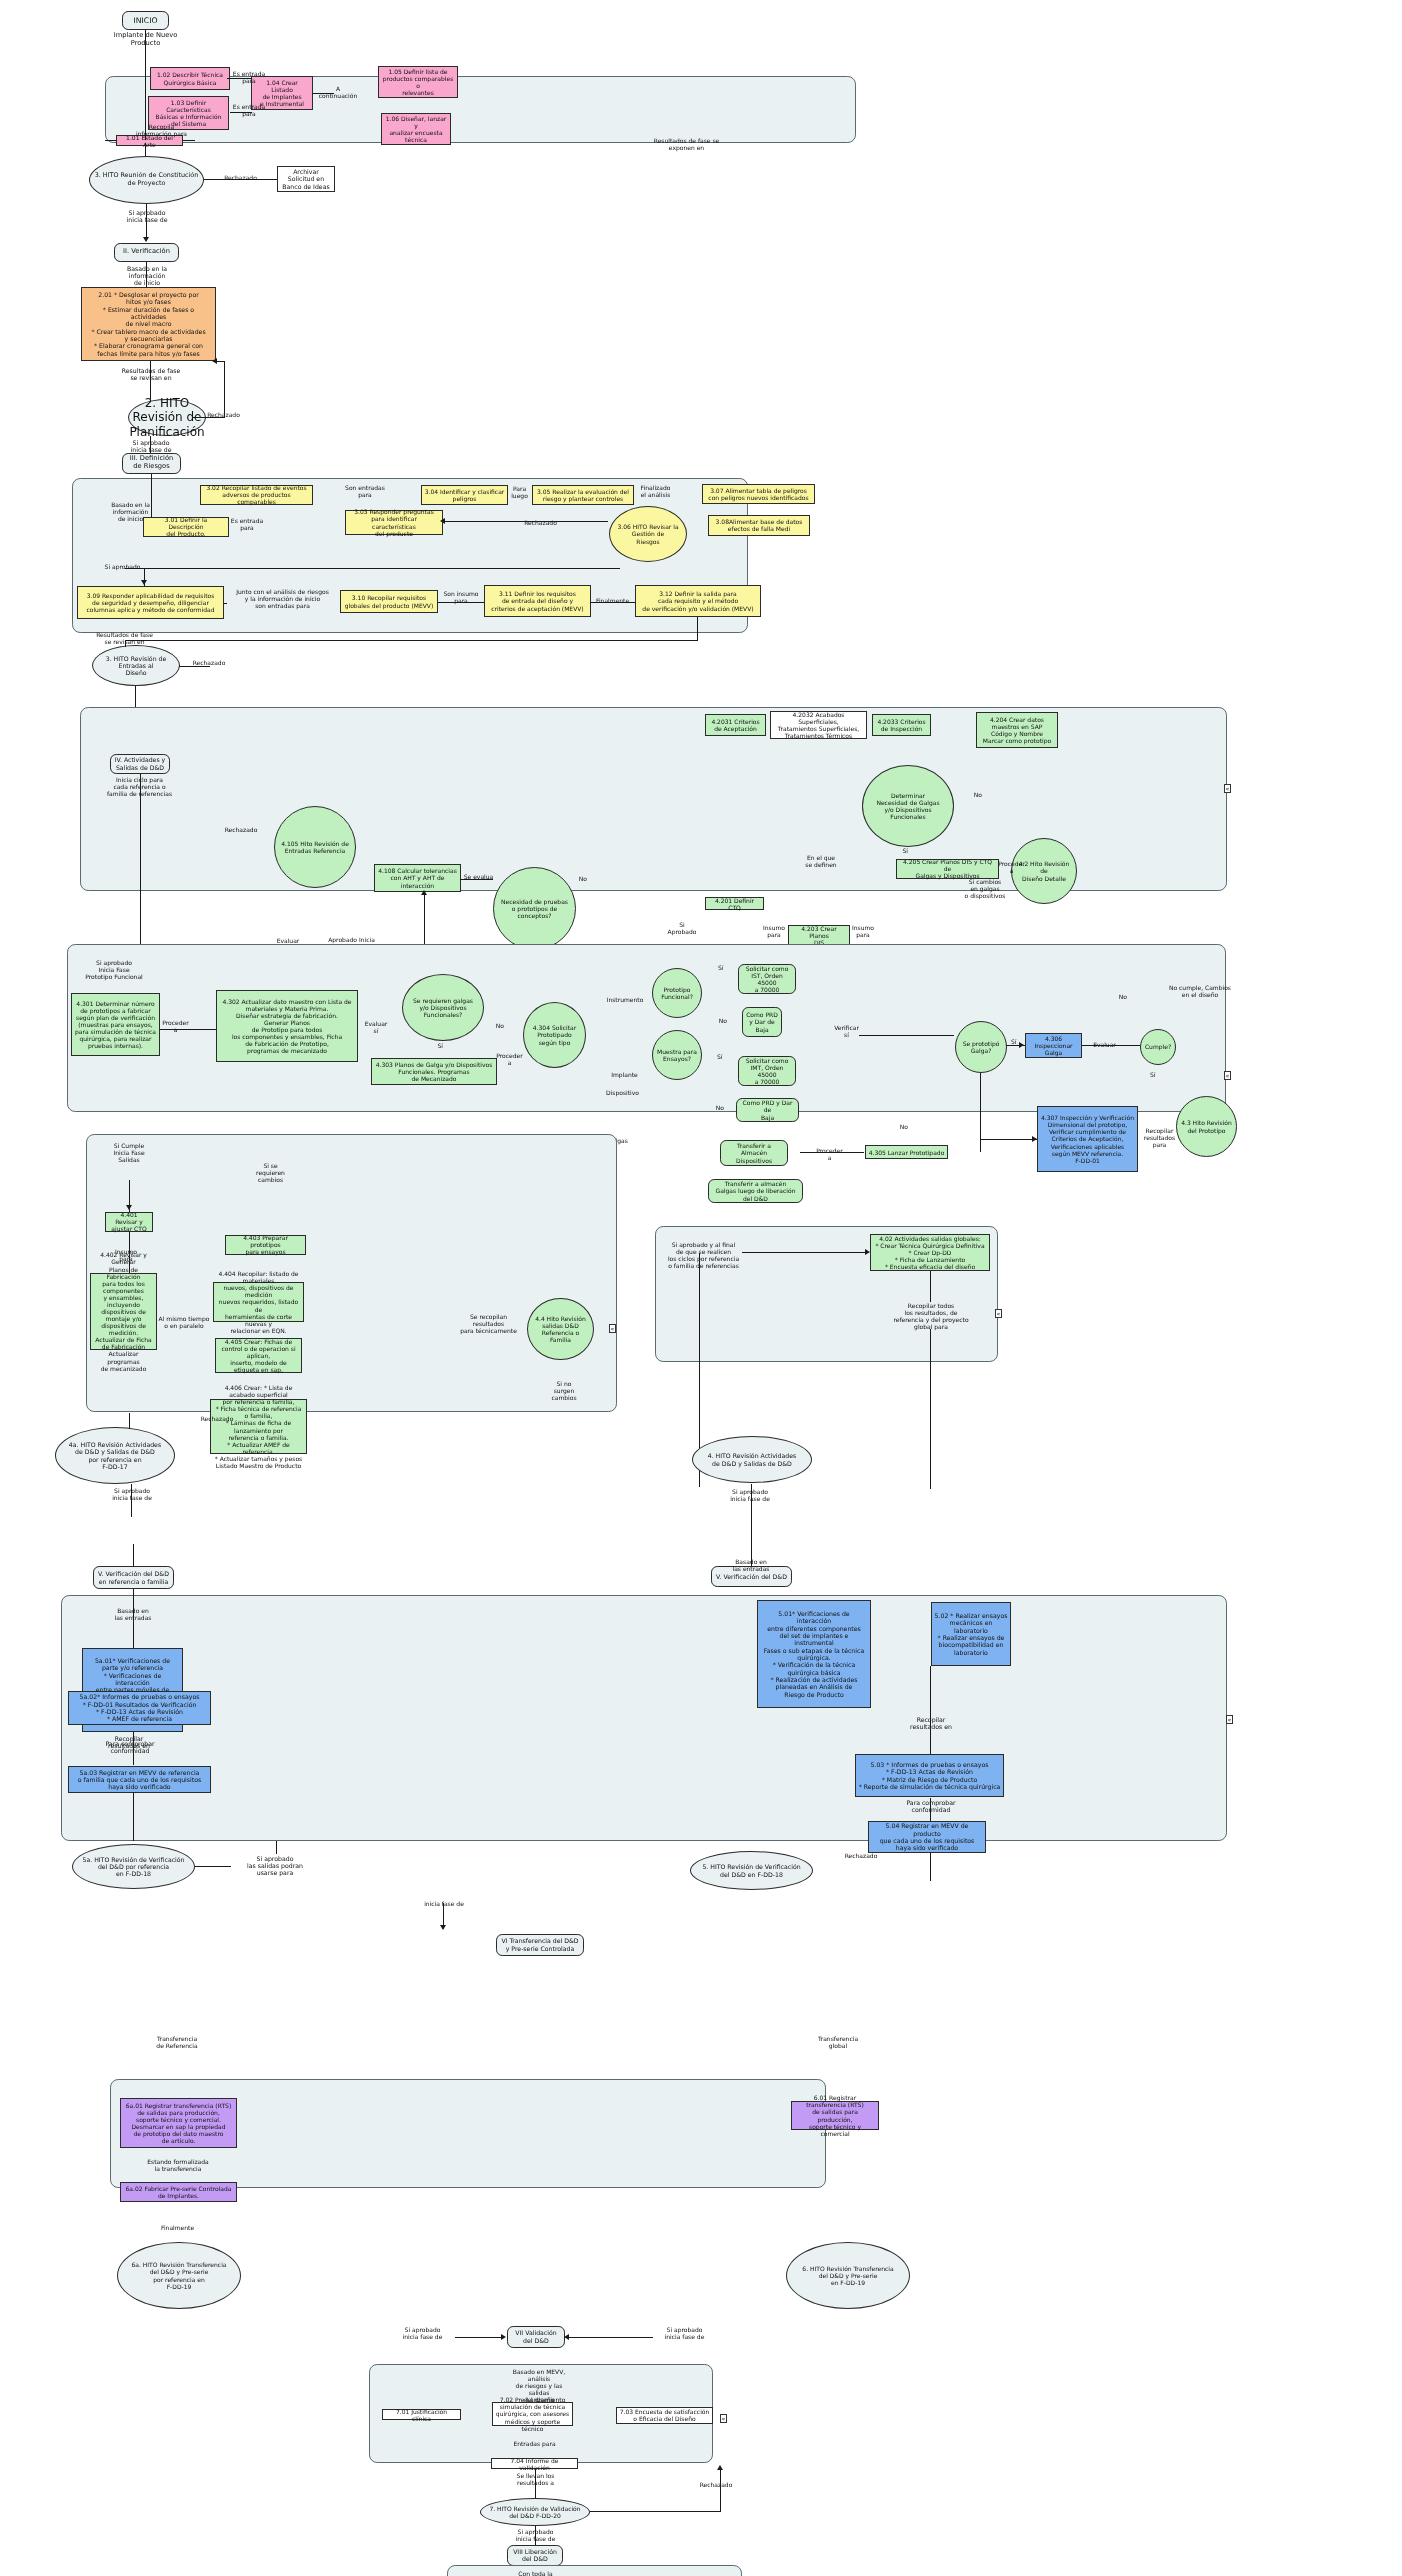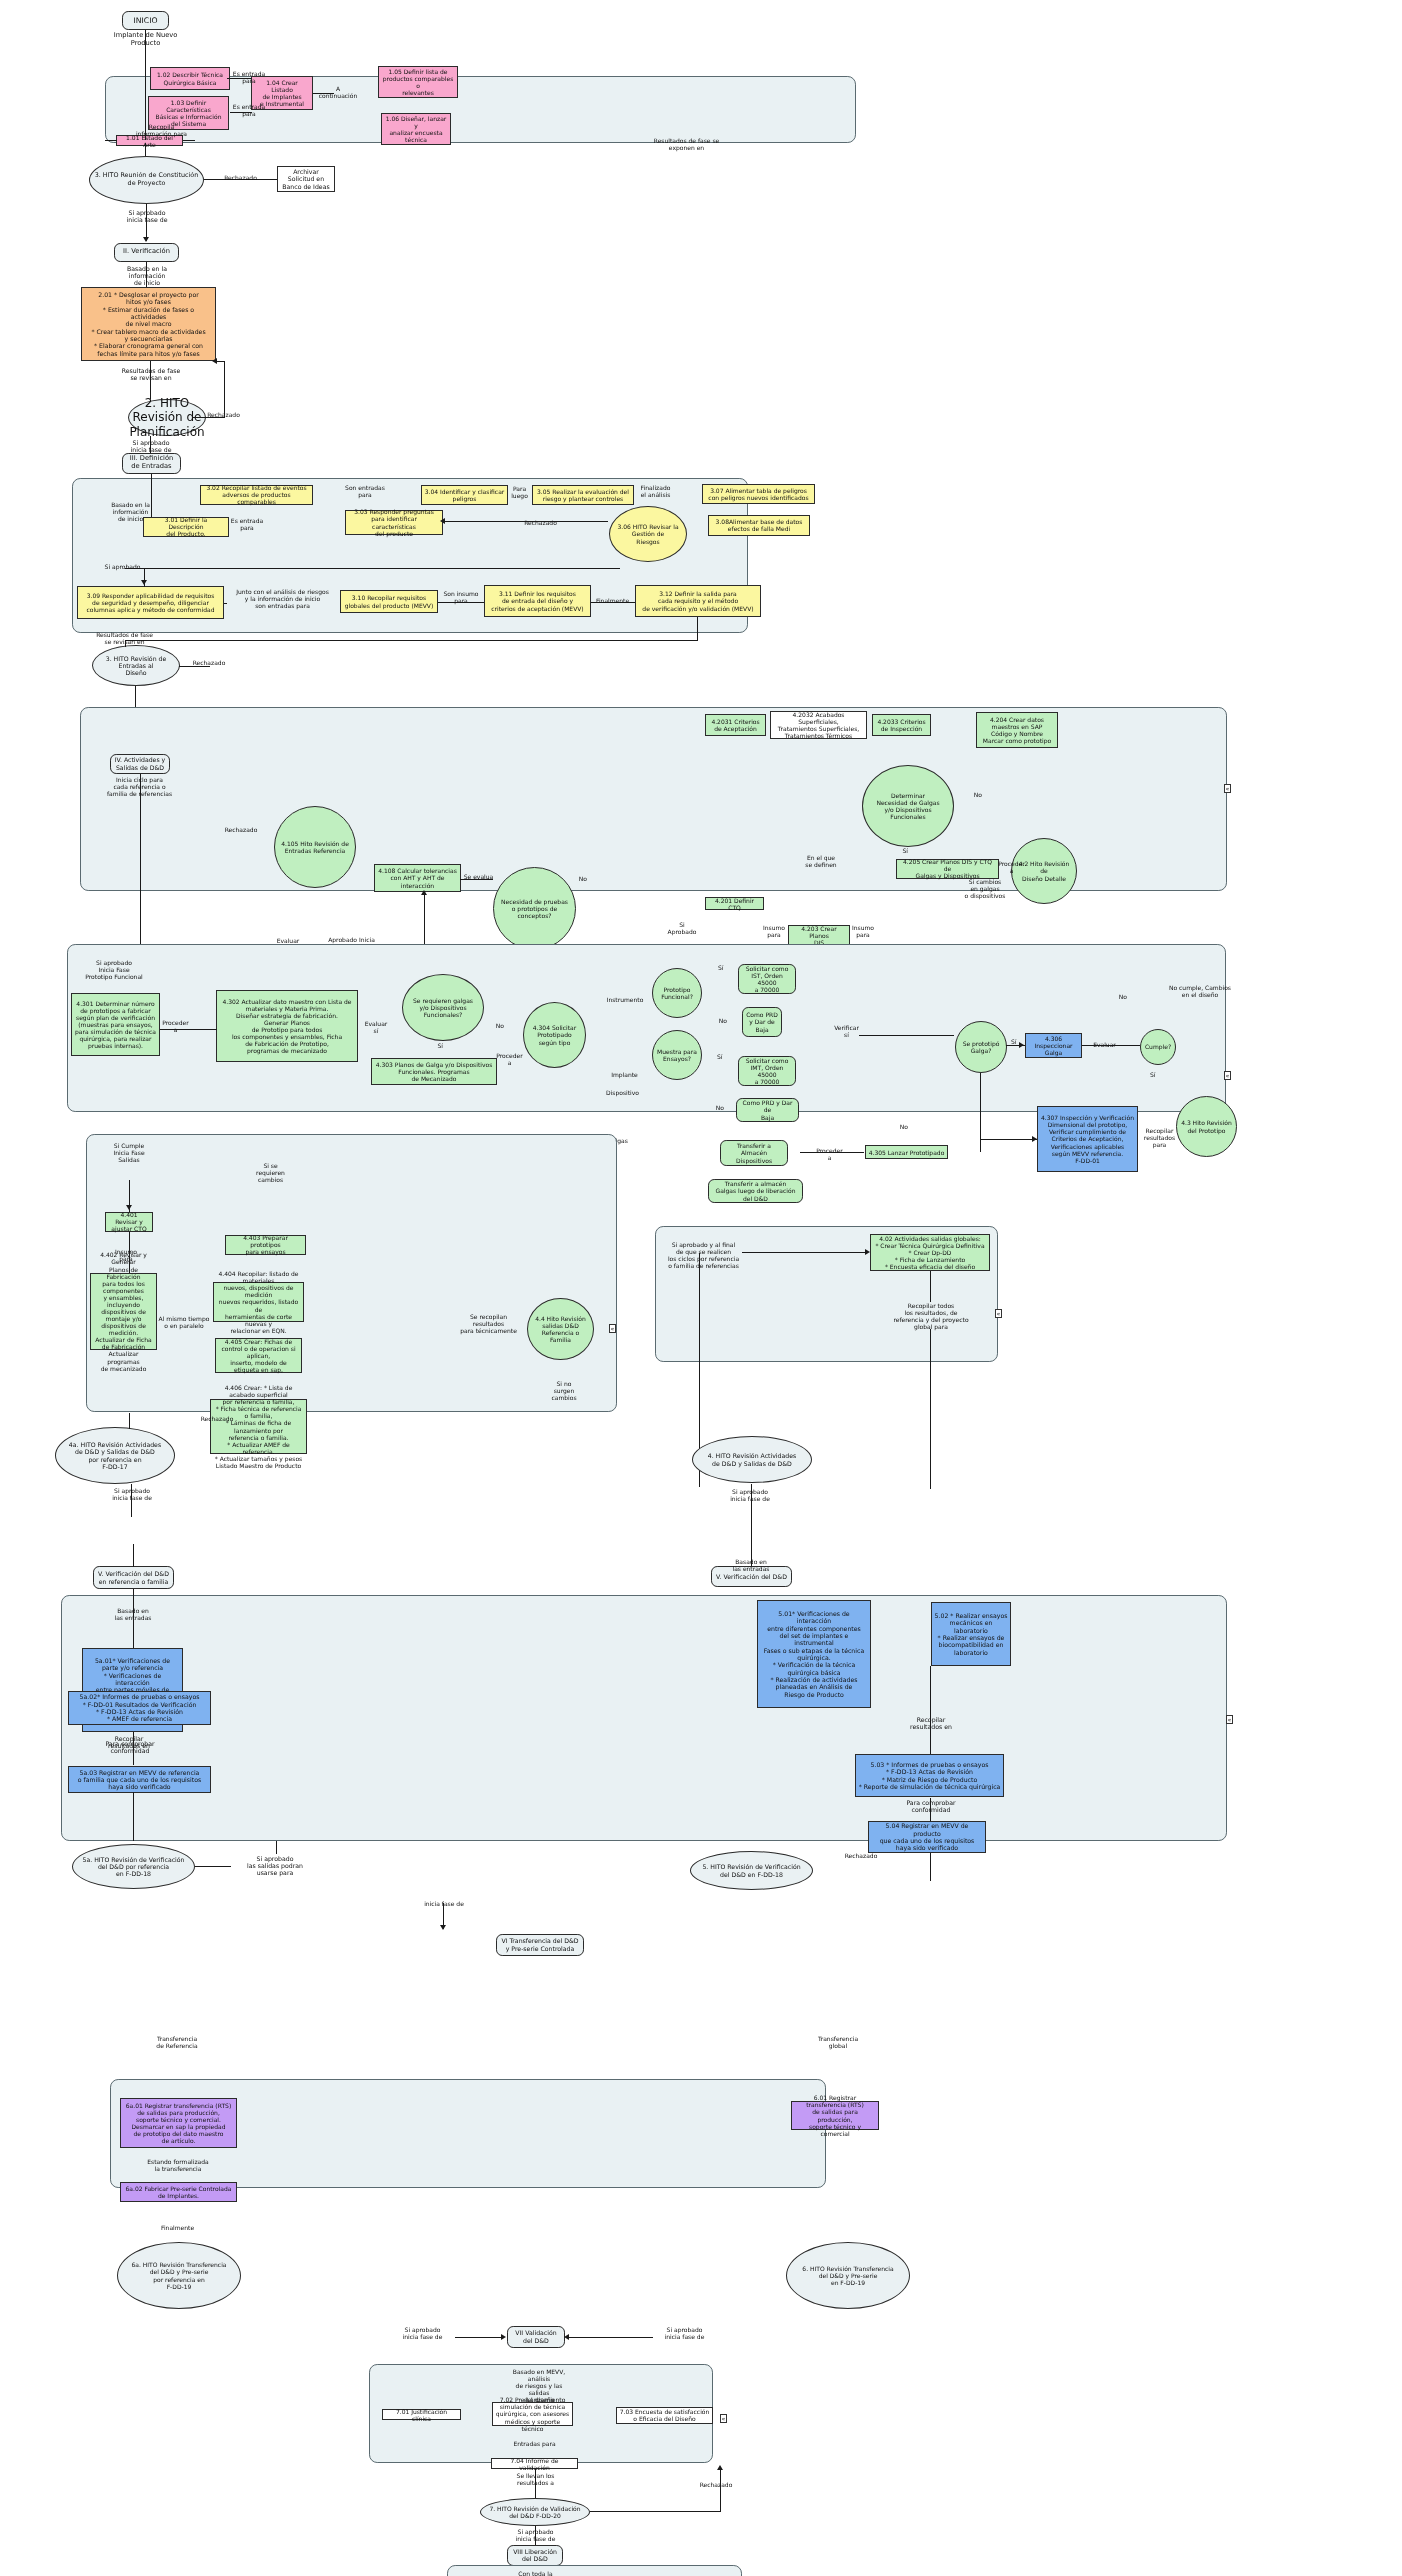--- a/index.html
+++ b/index.html
@@ -170,21 +170,21 @@
   <div class="line hline" style="left:192px; top:417px; width:32px;"></div>
   <div class="elabel" style="left:195px; top:412px; width:57px; font-size:6px;">Rechazado</div>
   <div class="line vline" style="left:224px; top:361px; height:57px;"></div>
   <div class="line hline" style="left:216px; top:361px; width:8.2px;"></div>
   <div class="arrow-l" style="left:212px; top:358px;"></div>
 
   <div class="line vline" style="left:150px; top:436px; height:35px;"></div>
   <div class="elabel" style="left:122px; top:439px; width:58px; font-size:6.2px;">Si aprobado
 inicia fase de</div>
   <div class="node round" style="left:122px; top:453px; width:59px; height:20.6px; font-size:6.7px;">III. Definición
-de Entradas</div>
+de Riesgos</div>
 
   <div class="group" style="left:72px; top:478px; width:676px; height:155px;"></div>
 
   <div class="line vline" style="left:151px; top:474px; height:49px;"></div>
   <div class="elabel" style="left:93px; top:502px; width:75px; font-size:6px;">Basado en la información
 de inicio</div>
 
   <div class="node rect f-yellow" style="left:143px; top:517px; width:86px; height:19.6px; font-size:6px;">3.01 Definir la Descripción
 del Producto.</div>
   <div class="node rect f-yellow" style="left:200px; top:485px; width:113px; height:19.6px; font-size:6px;">3.02 Recopilar listado de eventos

